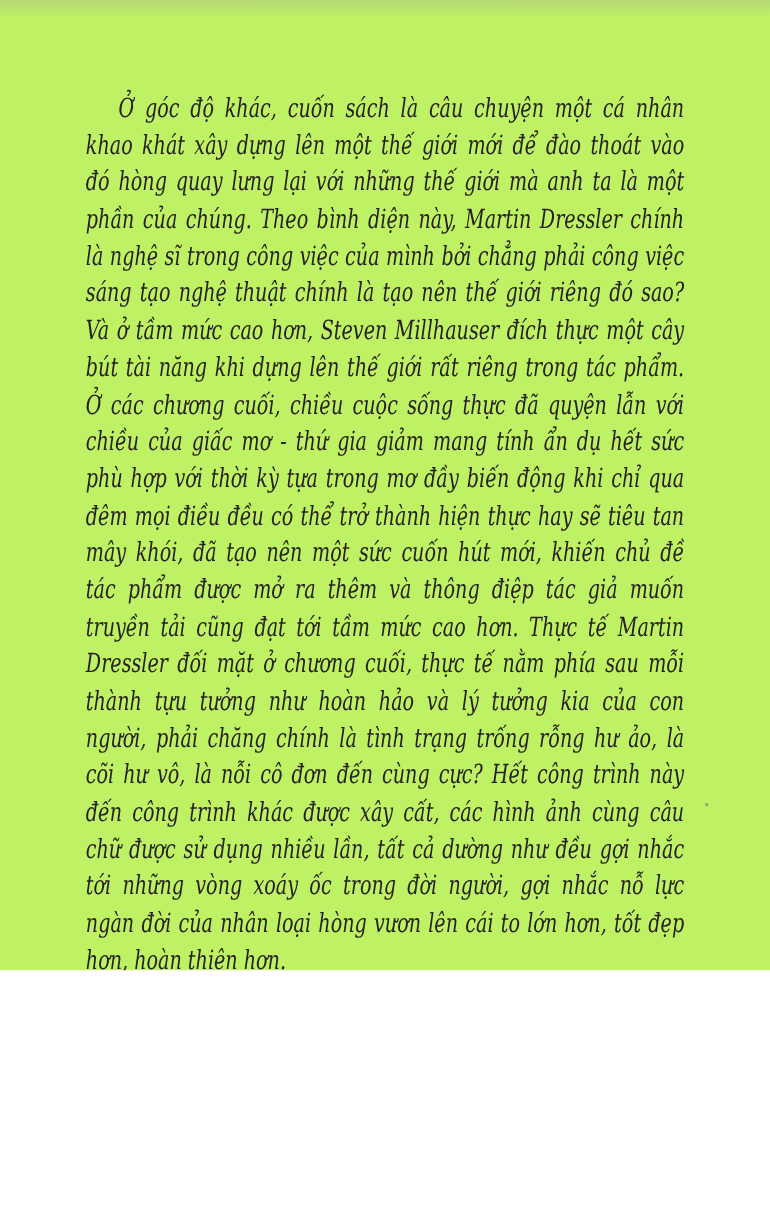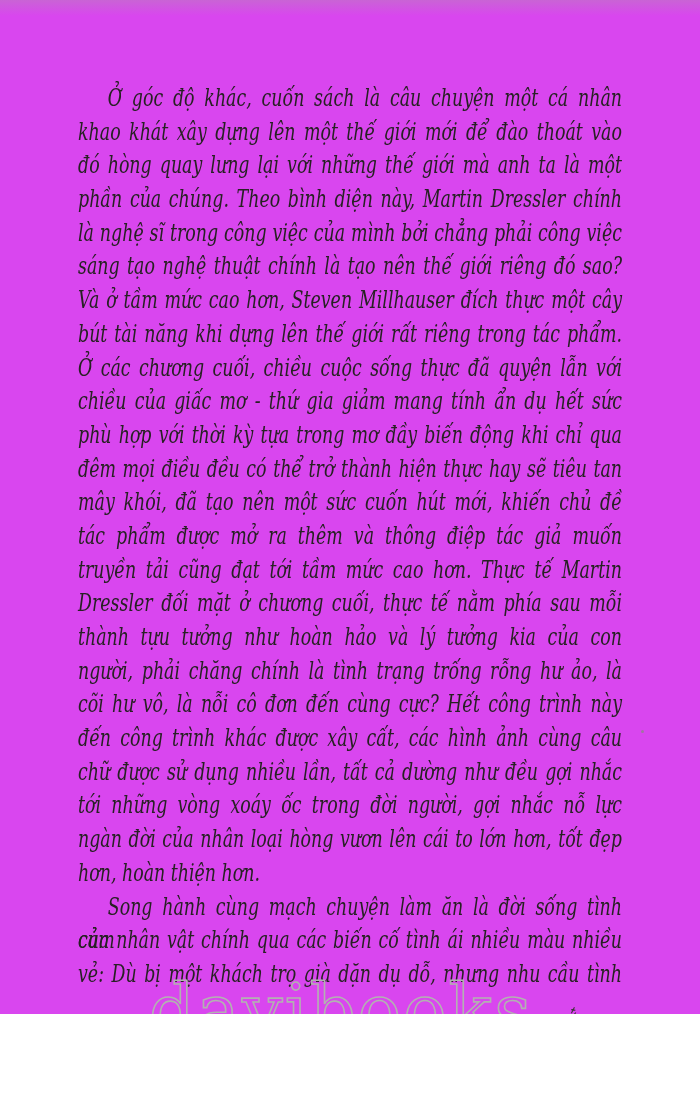--- a/index.html
+++ b/index.html
@@ -1,17 +1,17 @@
 <!DOCTYPE html>
 <html><head>
 <meta charset="utf-8">
 <style>
   html,body{margin:0;padding:0;}
   body{width:700px;height:1098px;font-family:"DejaVu Serif","Liberation Serif",serif;}
-  .page{position:relative;width:700px;height:1014px;background:#d946ef;overflow:hidden;}
+  .page{position:relative;width:700px;height:882px;background:#bef264;overflow:hidden;}
   .top-shade{position:absolute;top:0;left:0;width:700px;height:16px;
     background:linear-gradient(180deg,rgba(168,162,158,0.32),rgba(255,255,255,0));}
   .speckle{position:absolute;left:641px;top:730px;width:3px;height:3px;border-radius:50%;
     background:#8d8486;opacity:.75;}
   
   .text-block{position:absolute;left:78px;top:82px;width:750px;
     transform:scaleX(0.7253);transform-origin:0 0;
     font-style:italic;font-size:24px;color:#272123;}
   .line{height:33.7px;line-height:33.7px;white-space:nowrap;overflow:visible;
     text-align:justify;text-align-last:justify;text-justify:inter-word;}

